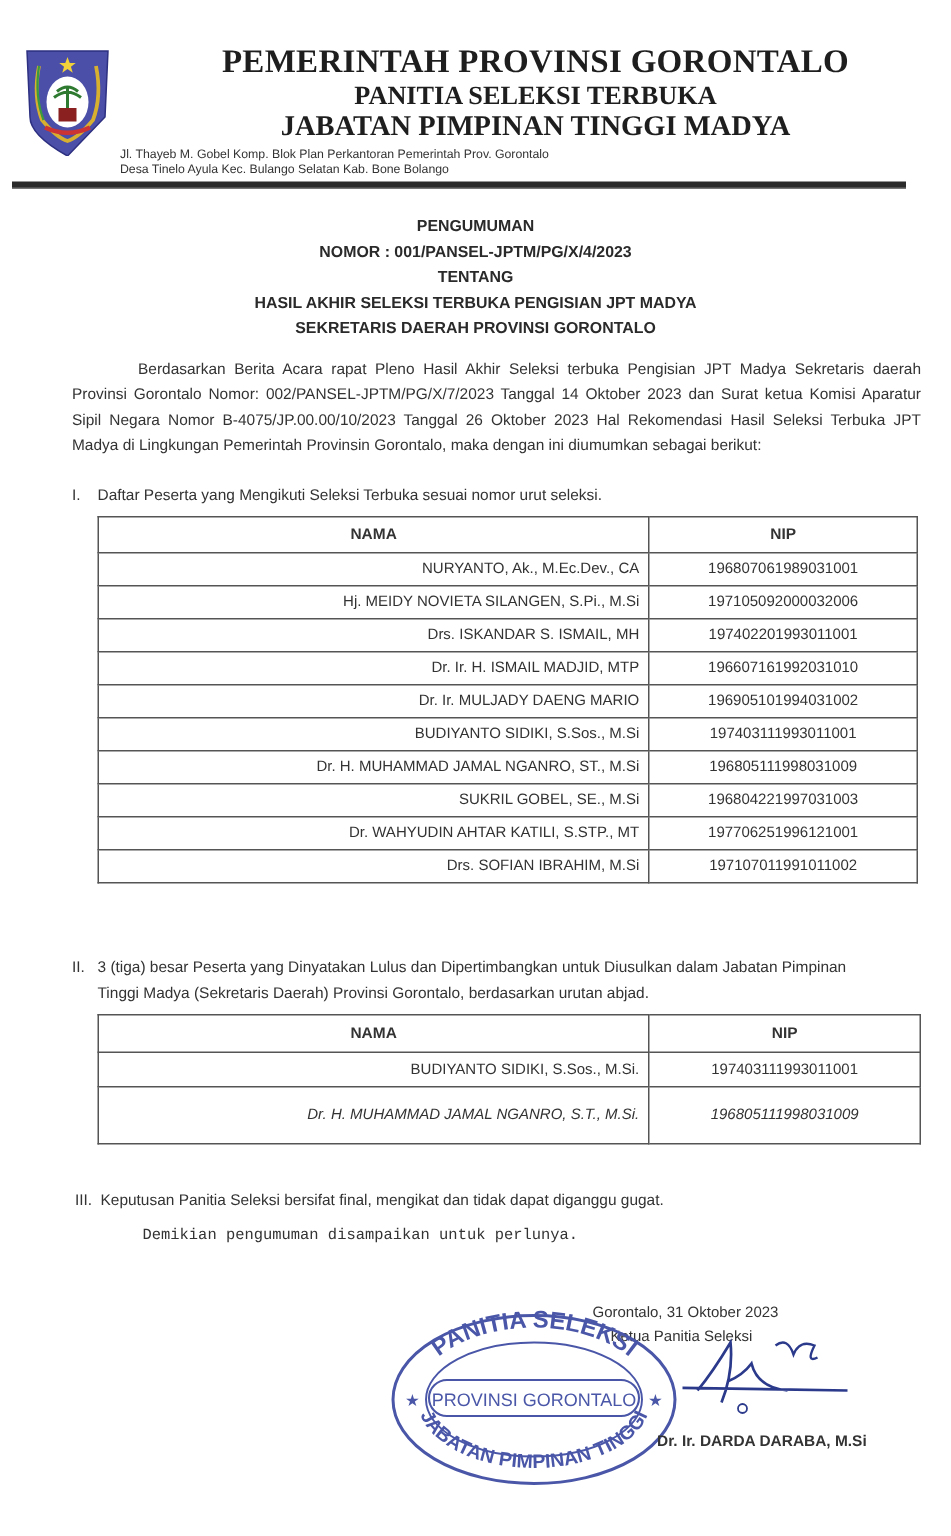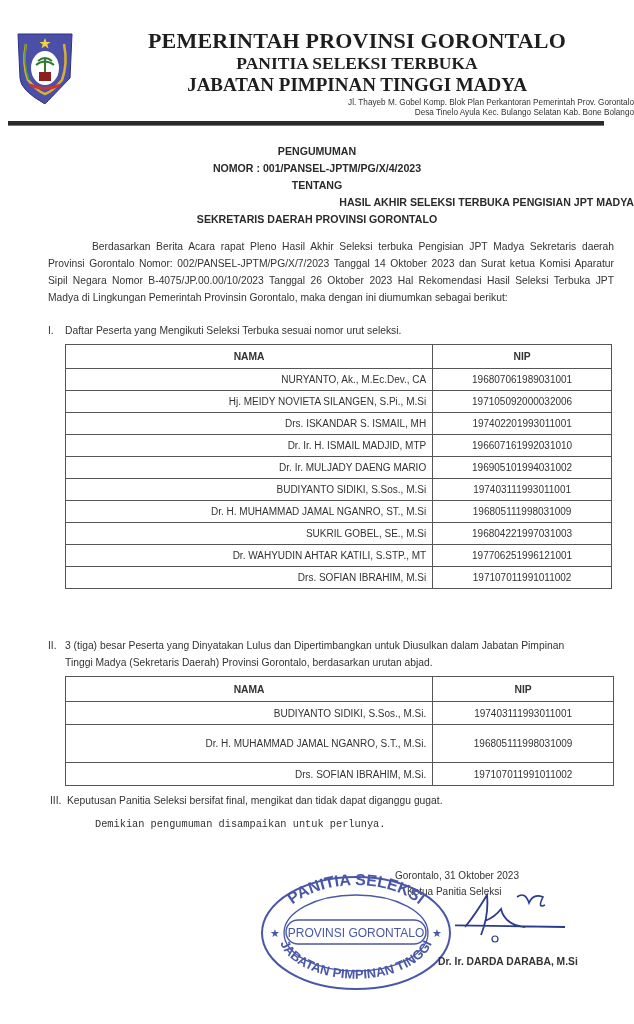--- a/index.html
+++ b/index.html
@@ -6,26 +6,26 @@
   body {
     width:634px; height:1024px; background:#ffffff; position:relative; overflow:hidden;
     font-family:"Liberation Sans", sans-serif; color:#2a2a2a;
   }
   .abs { position:absolute; }
   .logo { left:14px; top:30px; width:62px; height:74px; }
   .hdr { left:80px; width:554px; text-align:center; font-family:"Liberation Serif", serif; font-weight:bold; color:#1e1e1e; white-space:nowrap; }
   .h1 { top:28px; font-size:22px; letter-spacing:0.2px; }
   .h2 { top:53px; font-size:17.5px; }
   .h3 { top:74px; font-size:19px; }
-  .addr { left:80px; width:554px; text-align:right; font-size:8.2px; color:#333; white-space:nowrap; }
+  .addr { left:80px; width:554px; text-align:left; font-size:8.2px; color:#333; white-space:nowrap; }
   .a1 { top:98px; }
   .a2 { top:108px; }
   .rule { left:8px; top:121px; width:596px; height:4px; background:#2b2b2b; border-bottom:1px solid #777; }
   .title { left:0; width:634px; text-align:center; font-weight:bold; font-size:10.6px; color:#2a2a2a; white-space:nowrap; }
-  .t1 { top:145px; } .t2 { top:162px; } .t3 { top:179px; } .t4 { top:196px;text-align:right; } .t5 { top:213px; }
+  .t1 { top:145px; } .t2 { top:162px; } .t3 { top:179px; } .t4 { top:196px; } .t5 { top:213px; }
   .para { left:48px; width:566px; font-size:10.3px; line-height:17px; text-align:justify; color:#333; }
   .para .indent { display:inline-block; width:44px; }
   .sec { font-size:10.3px; color:#333; white-space:nowrap; }
   .sec .num { display:inline-block; width:17px; }
   table.grid { position:absolute; border-collapse:collapse; font-size:10px; color:#333; }
   table.grid td, table.grid th { border:1px solid #555; padding:0 6px;text-align:right; }
   table.grid th { font-weight:bold; text-align:center; font-size:10.3px; }
   table.grid td.nip { text-align:center; }
   .closing { font-size:10.3px; color:#333; white-space:nowrap;font-family:Liberation Mono, monospace; }
   .sig { font-size:10px; color:#333; white-space:nowrap; }
@@ -130,27 +130,23 @@
     </colgroup>
   <tbody>
       <tr style="height:25px;">
     <th>NAMA</th>
     <th>NIP</th>
   </tr>
   <tr style="height:23px;">
         <td>BUDIYANTO SIDIKI, S.Sos., M.Si.</td>
         <td class="nip">197403111993011001</td>
       </tr>
-  <tr style="height:38px;">
+  <tr style="height:38px;font-style:italic;">
         <td>Dr. H. MUHAMMAD JAMAL NGANRO, S.T., M.Si.</td>
         <td class="nip">196805111998031009</td>
-      </tr>
-  <tr style="height:23px;">
-        <td>Drs. SOFIAN IBRAHIM, M.Si.</td>
-        <td class="nip">197107011991011002</td>
       </tr>
 </tbody>
   </table>
 
 <div class="abs sec" style="left:50px; top:795px;">
   <span class="num">III.</span><span>Keputusan Panitia Seleksi bersifat final, mengikat dan tidak dapat  diganggu gugat.</span>
 </div>
 <div class="abs closing" style="left:95px; top:818px;">Demikian pengumuman disampaikan untuk perlunya.</div>
 
 <div class="abs sig" style="left:395px; top:870px;">Gorontalo, 31 Oktober 2023</div>

